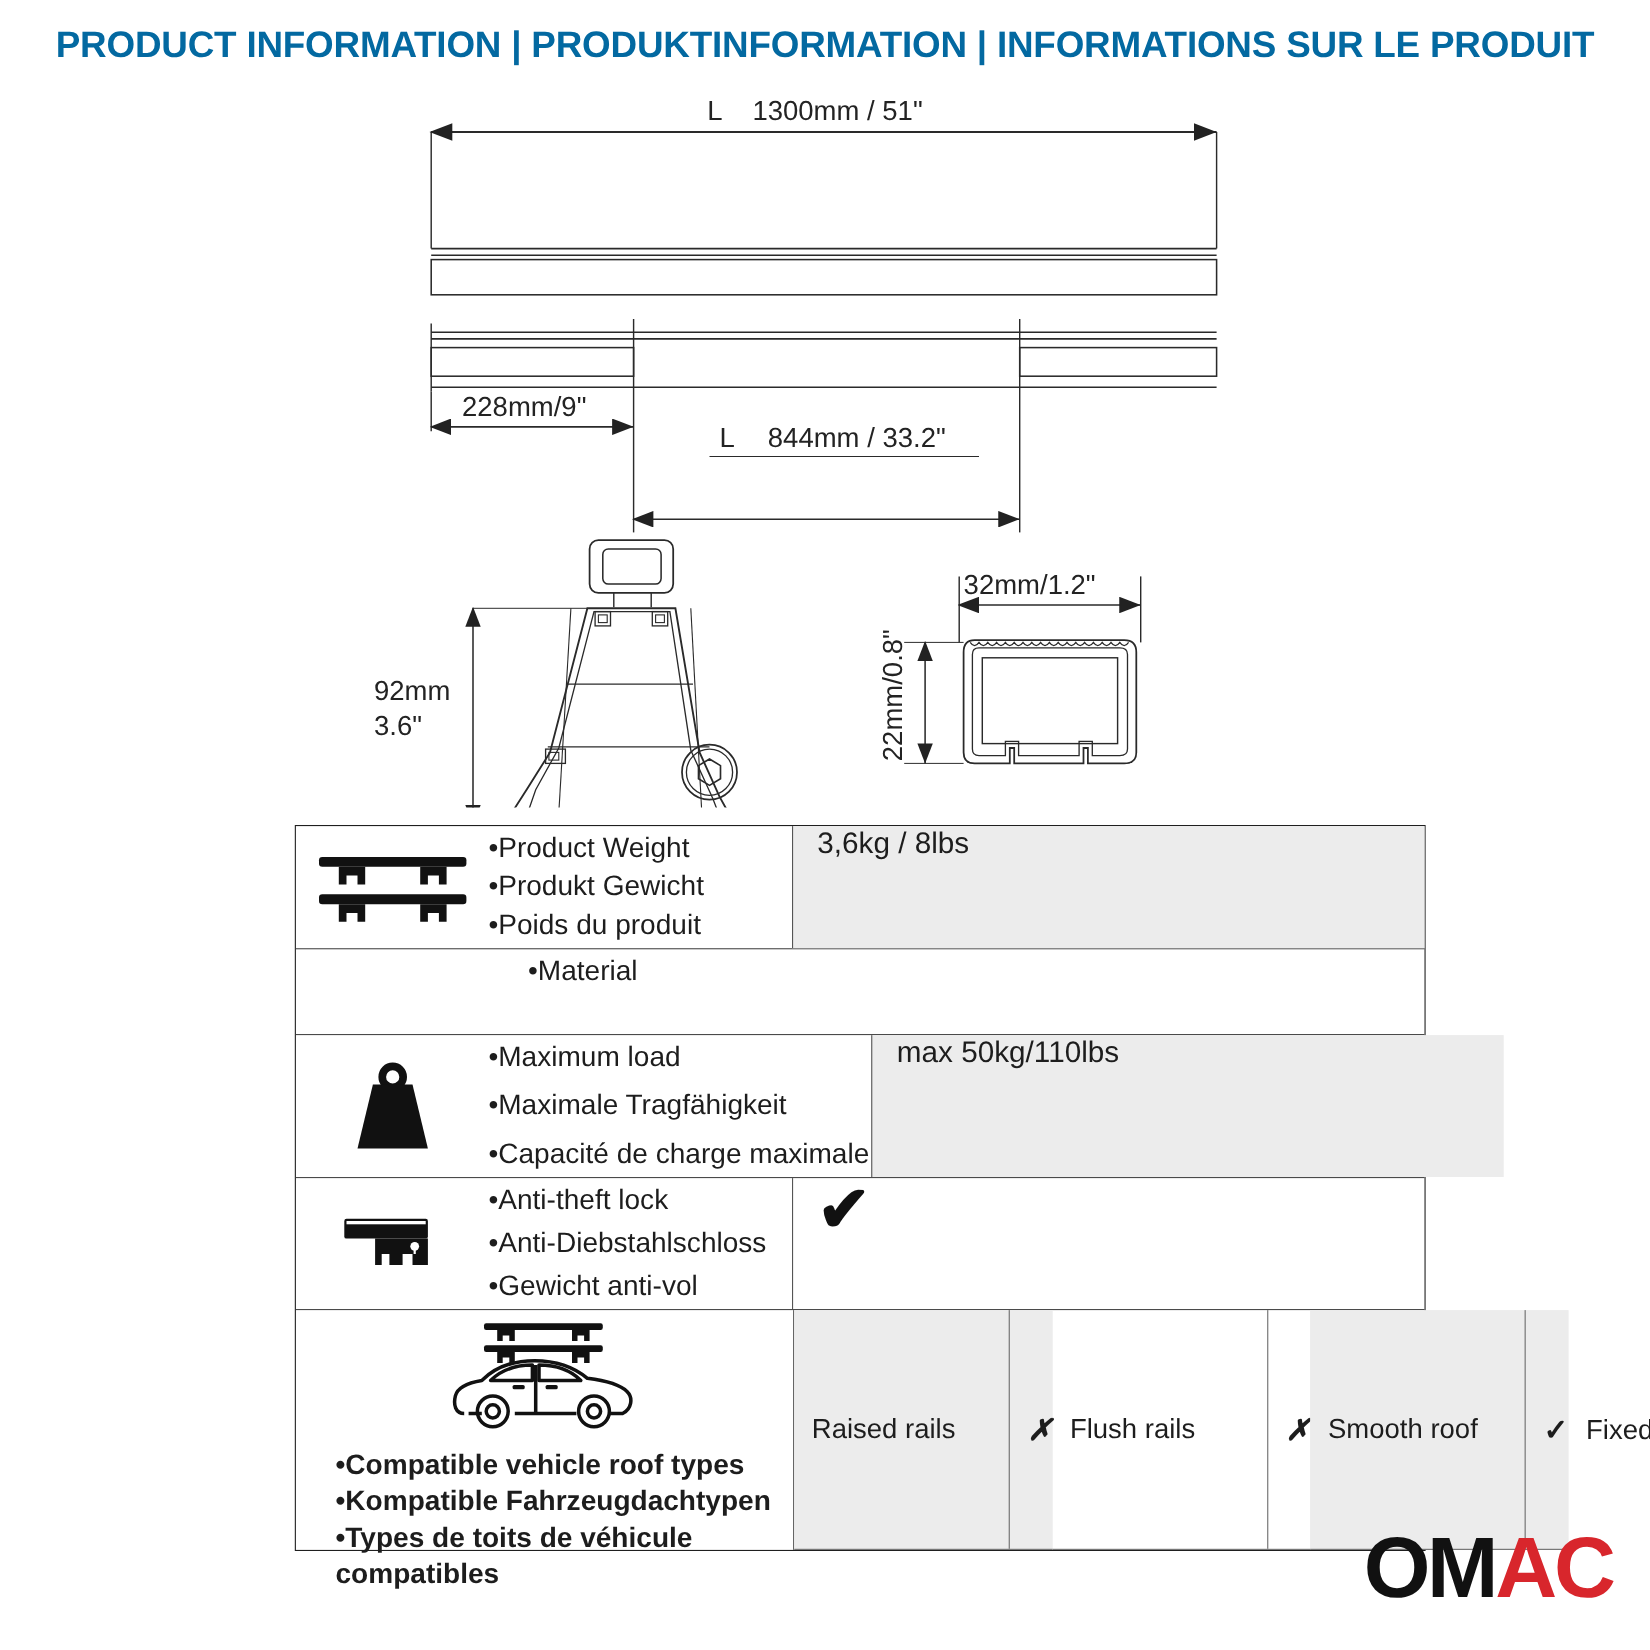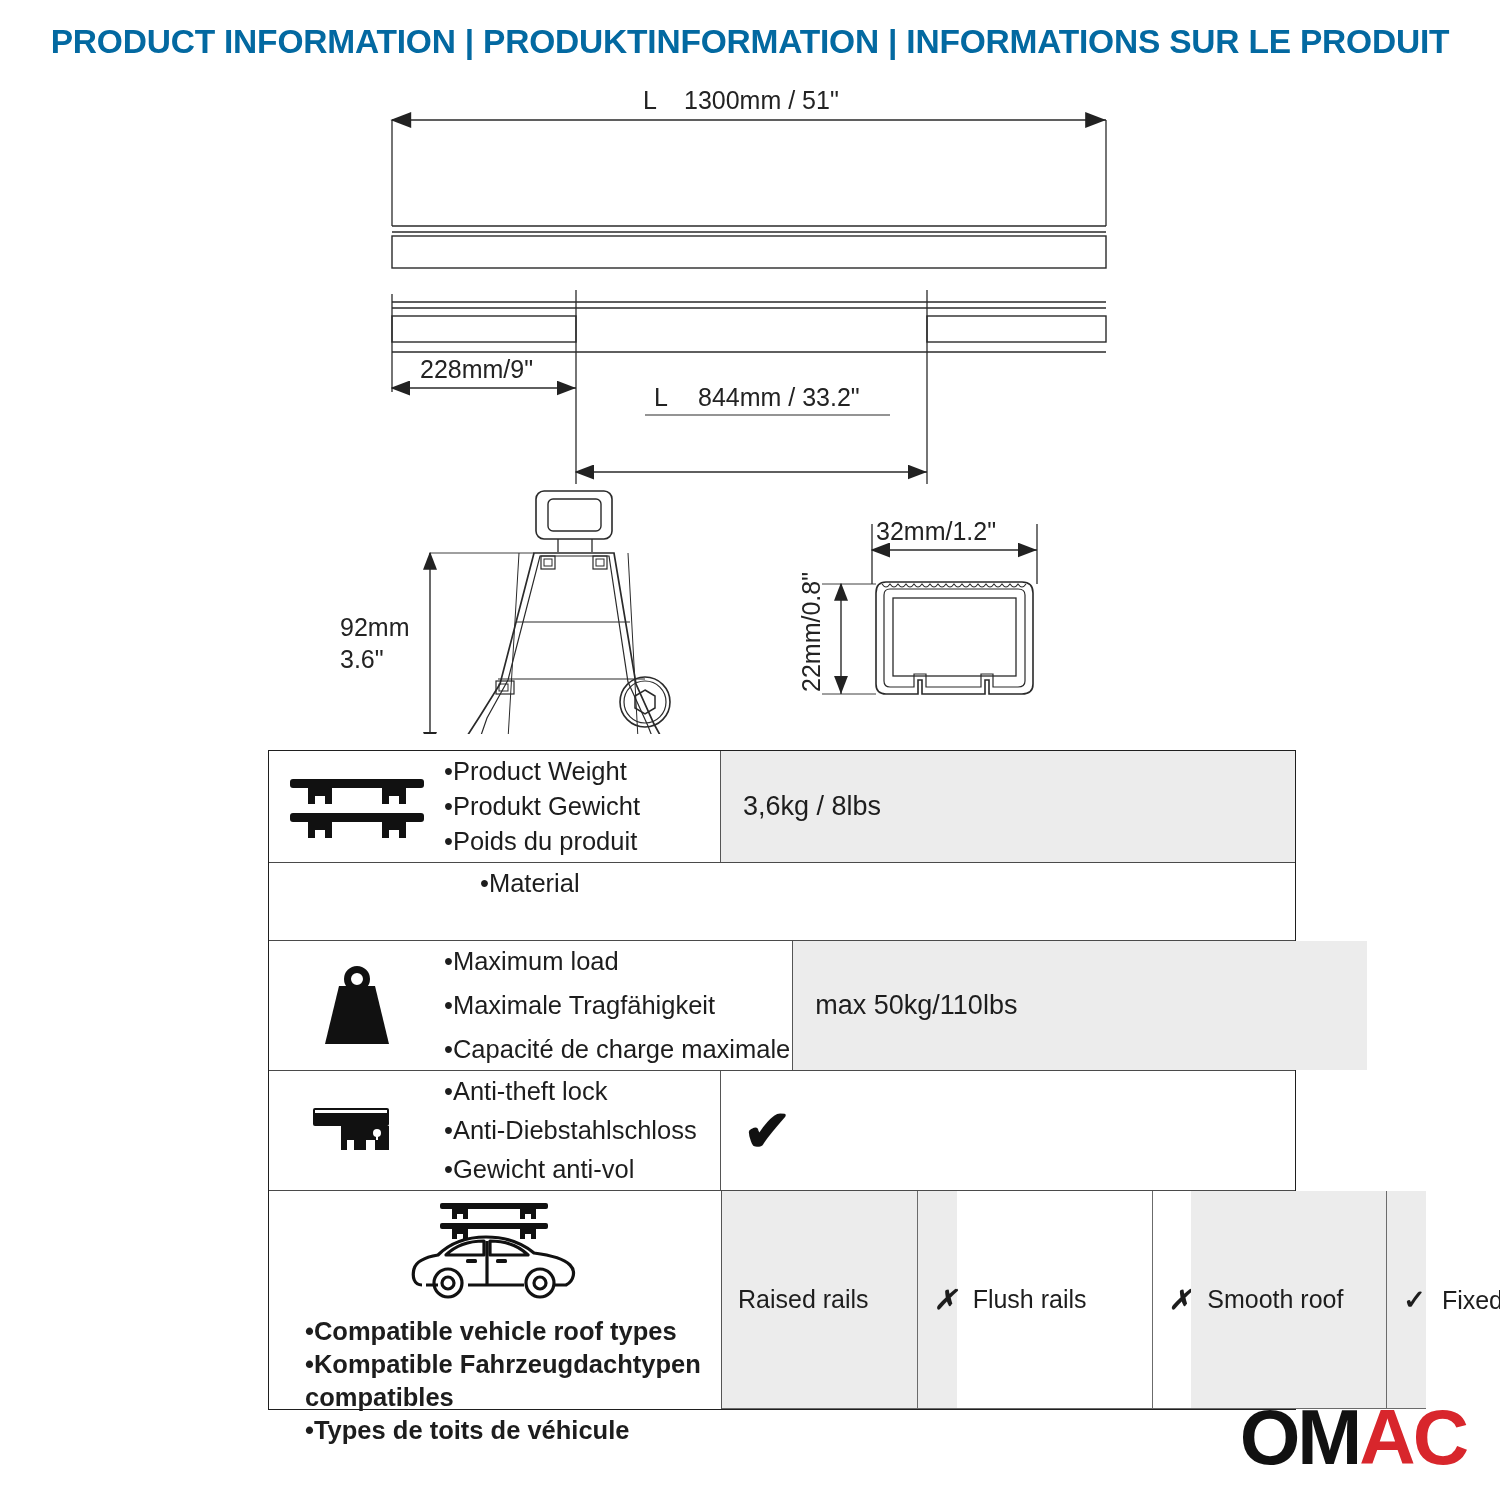--- a/index.html
+++ b/index.html
@@ -45,21 +45,21 @@
     display: flex; align-items: center; justify-content: center;
   }
   .cell-label {
     flex: 1 1 auto;
     display: flex; flex-direction: column; justify-content: space-between;
     padding: 4px 2px 4px 4px;
   }
   .cell-value {
     width: 575px; flex: 0 0 575px;
     border-left: 1.3px solid #555;
-    display: flex; align-items: center;
+    display: flex; align-items: flex-start;
     padding-left: 22px;
   }
   .shaded { background: #ececec; }
 
   .lbl-line {
     font-size: 25.5px; line-height: 1.29; color: #1d1d1d; white-space: nowrap;
   }
   .val-text { font-size: 27px; color: #1d1d1d; }
 
   
@@ -95,21 +95,21 @@
     flex: 1 1 auto; display: flex; align-items: center; padding-left: 16px;
     font-size: 26px; color: #1d1d1d;
   }
   .mark-check { font-size: 27px; font-weight: 700; }
   .mark-cross { font-size: 27px; font-weight: 700; font-style: italic; }
 
   .big-check { font-size: 58px; font-weight: 700; line-height: 1; color:#111; }
 
   
   .logo {
-    position: absolute; right: 34px; bottom: 24px;
+    position: absolute; right: 34px; bottom: 36px;
     font-size: 78px; font-weight: 800; letter-spacing: -3px;
     line-height: 1; font-family: "Liberation Sans", sans-serif;
   }
   .logo .om { color: #111111; }
   .logo .ac { color: #d8262c; }
 </style>
 </head>
 <body>
 
 <div class="page">
@@ -337,22 +337,22 @@
             </g>
             <g fill="#111">
               <rect x="62" y="62" width="11" height="4" rx="1.5"></rect>
               <rect x="92" y="62" width="11" height="4" rx="1.5"></rect>
             </g>
           </svg>
         </div>
         <div class="car-cap">
           <span class="lbl-line" style="display:block">•Compatible vehicle roof types</span>
           <span class="lbl-line" style="display:block">•Kompatible Fahrzeugdachtypen</span>
+          <span class="lbl-line" style="display:block">•Types de toits de véhicule</span>
           <span class="lbl-line" style="display:block">compatibles</span>
-          <span class="lbl-line" style="display:block">•Types de toits de véhicule</span>
         </div>
       </div>
       <div class="r5-right">
         <div class="sub-row shaded">
           <div class="sub-name">Raised rails</div>
           <div class="sub-val">
             <span class="mark-cross">✗</span>
           </div>
         </div>
         <div class="sub-row">

